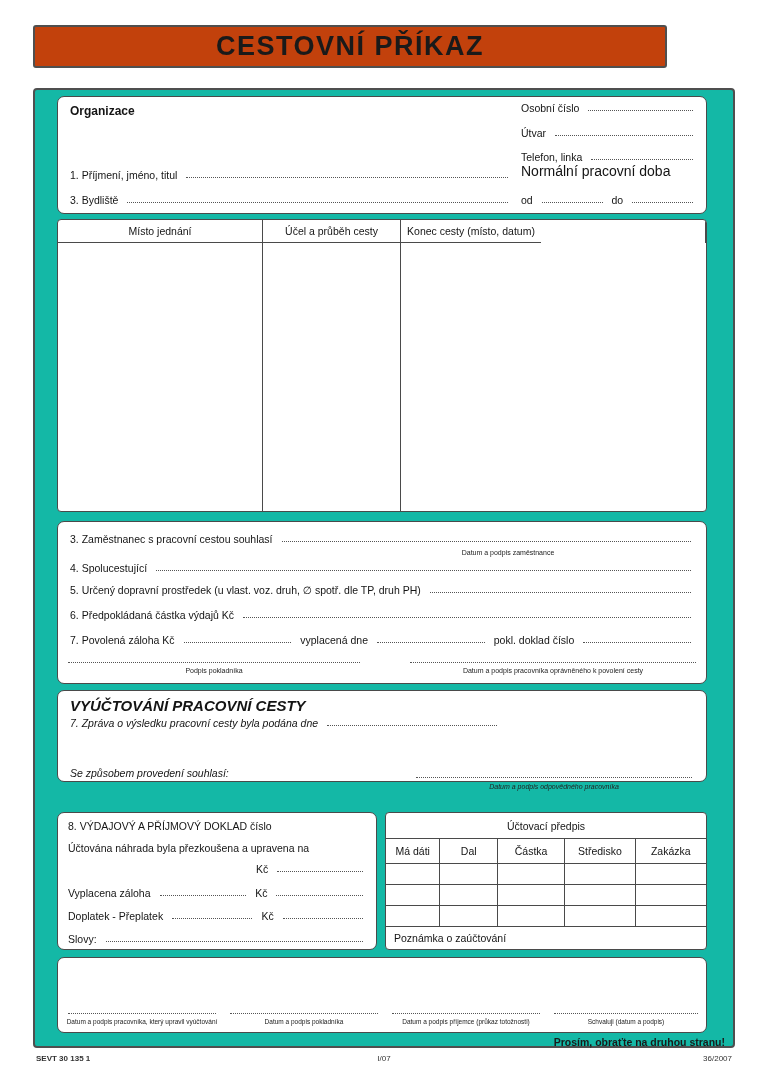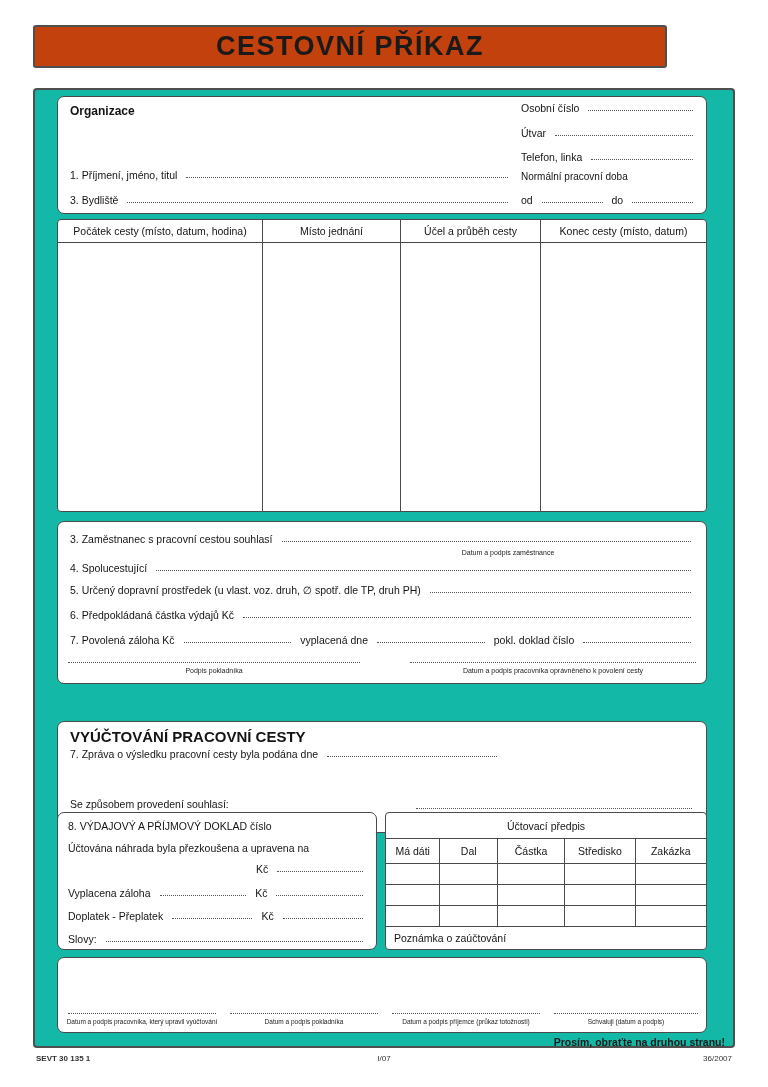--- a/index.html
+++ b/index.html
@@ -83,40 +83,39 @@
           <span class="dots"></span>
       </div>
       <div class="row" style="left:463px;top:30px;width:175px;">
         <span>Útvar</span>
           <span class="dots"></span>
       </div>
       <div class="row" style="left:463px;top:54px;width:175px;">
         <span>Telefon, linka</span>
           <span class="dots"></span>
       </div>
-      <div class="abs" style="left:463px;top:74px;font-size:10px;">Normální pracovní doba</div>
+      <div class="abs" style="left:463px;top:66px;font-size:14px;">Normální pracovní doba</div>
       <div class="row" style="left:463px;top:97px;width:175px;">
         <span>od</span>
           <span class="dots"></span>
         <span>do</span>
           <span class="dots"></span>
       </div>
 
       <div class="row" style="left:12px;top:72px;width:441px;">
         <span>1. Příjmení, jméno, titul</span>
           <span class="dots"></span>
       </div>
       <div class="row" style="left:12px;top:97px;width:441px;">
         <span>3. Bydliště</span>
           <span class="dots"></span>
       </div>
     </div>
 
     <div class="jt" style="left:22px;top:129px;width:650px;height:293px;">
-      <div class="h">Počátek cesty (místo, datum, hodina)</div>
       <div class="h">Místo jednání</div>
       <div class="h">Účel a průběh cesty</div>
       <div class="h last">Konec cesty (místo, datum)</div>
       <div class="c"></div>
       <div class="c"></div>
       <div class="c"></div>
       <div class="c last"></div>
     </div>
 
     <div class="wbox" style="left:22px;top:431px;width:650px;height:163px;">
@@ -149,21 +148,21 @@
         <span>pokl. doklad číslo</span>
           <span class="dots"></span>
       </div>
 
       <div class="dline" style="left:10px;top:140px;width:292px;"></div>
       <div class="sub" style="left:10px;top:145px;width:292px;">Podpis pokladníka</div>
       <div class="dline" style="left:352px;top:140px;right:10px;"></div>
       <div class="sub" style="left:352px;top:145px;right:10px;">Datum a podpis pracovníka oprávněného k povolení cesty</div>
     </div>
 
-    <div class="wbox" style="left:22px;top:631px;width:650px;height:112px;">
+    <div class="wbox" style="left:22px;top:600px;width:650px;height:92px;font-style:italic;">
       <div class="abs bold" style="left:12px;top:6px;font-size:15px;">VYÚČTOVÁNÍ PRACOVNÍ CESTY</div>
       <div class="row" style="left:12px;top:26px;width:430px;">
         <span>7. Zpráva o výsledku pracovní cesty byla podána dne</span>
           <span class="dots"></span>
       </div>
       <div class="abs" style="left:12px;top:76px;font-size:10.5px;">Se způsobem provedení souhlasí:</div>
       <div class="dline" style="left:358px;top:86px;right:14px;"></div>
       <div class="sub" style="left:358px;top:92px;right:14px;">Datum a podpis odpovědného pracovníka</div>
     </div>
 

